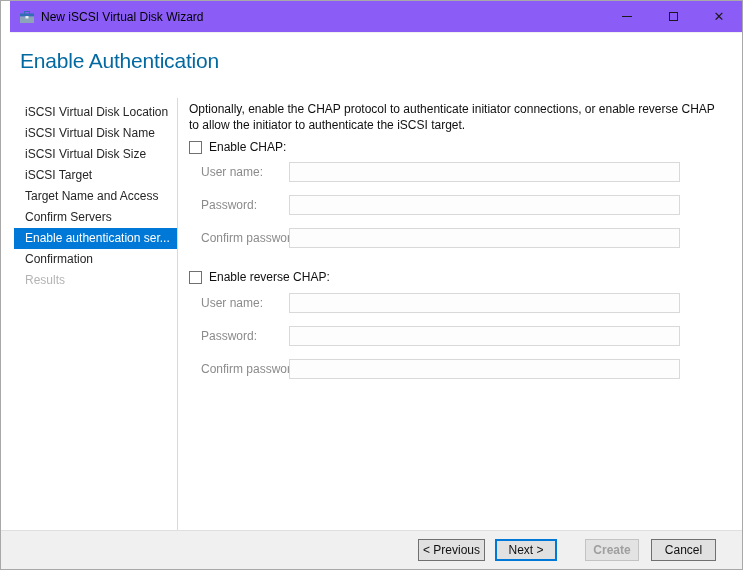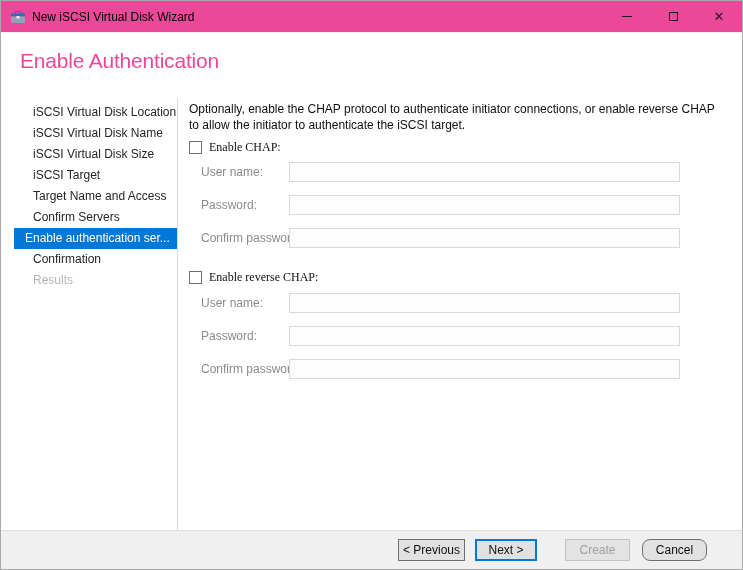--- a/index.html
+++ b/index.html
@@ -2,52 +2,52 @@
 <html><head>
 <meta charset="utf-8">
 <style>
   html,body{margin:0;padding:0;background:#e8e8e8;}
   .window{
     position:relative;width:743px;height:570px;background:#fff;
     border:1px solid #a8a8a8;box-sizing:border-box;
     font-family:"Liberation Sans",sans-serif;overflow:hidden;
   }
   
-  .titlebar{height:31px;display:flex;align-items:center;padding-left:9px;background:#ec4899;border-bottom:1px solid #f0f0f0;}
+  .titlebar{height:31px;display:flex;align-items:center;padding-left:9px;background:#8b5cf6;border-bottom:1px solid #f0f0f0;margin-left:9px;}
   .app-icon{width:16px;height:16px;flex:0 0 16px;}
   .win-title{font-size:12px;color:#000;margin-left:6px;flex:1;white-space:nowrap;}
   .controls{display:flex;height:31px;}
   .ctrl{width:46px;height:31px;display:flex;align-items:center;justify-content:center;color:#1a1a1a;cursor:default;}
   .glyph-min{display:block;width:10px;height:1px;background:#1a1a1a;}
   .glyph-max{display:block;width:9px;height:9px;border:1px solid #1a1a1a;box-sizing:border-box;}
   .glyph-close{font-size:13px;line-height:1;}
   
-  .page-title{position:absolute;left:19px;top:48px;font-size:21px;font-weight:400;color:#ec4899;letter-spacing:-0.2px;}
+  .page-title{position:absolute;left:19px;top:48px;font-size:21px;font-weight:400;color:#0369a1;letter-spacing:-0.2px;}
   
   .sidebar{position:absolute;left:0;top:101px;width:176px;font-size:12px;color:#262626;}
-  .side-item{height:21px;line-height:21px;padding-left:32px;white-space:nowrap;overflow:hidden;}
+  .side-item{height:21px;line-height:21px;padding-left:24px;white-space:nowrap;overflow:hidden;}
   .side-item.selected{background:#0078d7;color:#fff;margin-left:13px;padding-left:11px;}
   .side-item.disabled{color:#b4b4b4;}
   .divider{position:absolute;left:176px;top:97px;width:1px;height:434px;background:#d9d9d9;}
   
   .content{position:absolute;left:188px;top:100px;right:18px;height:430px;font-size:12px;color:#101010;}
   .desc{position:absolute;top:0;left:0;right:2px;line-height:16px;}
   .cb-row{position:absolute;left:0;display:flex;align-items:center;}
   .checkbox{width:13px;height:13px;border:1px solid #707070;background:#fff;box-sizing:border-box;flex:0 0 13px;}
-  .cb-label{margin-left:7px;color:#101010;font-family:Liberation Serif, serif;}
+  .cb-label{margin-left:7px;color:#101010;}
   .f-row{position:absolute;left:0;right:0;height:28px;}
   .f-label{position:absolute;left:12px;top:3px;color:#8b8b8b;}
   .f-input{position:absolute;left:100px;top:0;width:391px;height:20px;border:1px solid #d9d9d9;background:#fdfdfd;box-sizing:border-box;font-family:"Liberation Sans",sans-serif;font-size:12px;padding:0 4px;color:#333;}
   
-  .footer{position:absolute;left:0;right:0;bottom:0;height:39px;background:#f0f0f0;border-top:1px solid #dfdfdf;display:flex;align-items:center;justify-content:flex-end;padding-right:35px;box-sizing:border-box;}
+  .footer{position:absolute;left:0;right:0;bottom:0;height:39px;background:#f0f0f0;border-top:1px solid #dfdfdf;display:flex;align-items:center;justify-content:flex-end;padding-right:26px;box-sizing:border-box;}
   .btn{height:22px;display:flex;align-items:center;justify-content:center;font-size:12px;color:#101010;background:#e1e1e1;border:1px solid #707070;box-sizing:border-box;cursor:default;}
   .btn-previous{width:67px;margin-right:10px;}
   .btn-next{width:62px;margin-right:28px;border-color:#0078d7;box-shadow:inset 0 0 0 1px #0078d7;text-align:center;}
-  .btn-create{width:65px;margin-right:12px;background:#e3e3e3;border-color:#c3c3c3;color:#9f9f9f;}
-  .btn-cancel{width:65px;border-radius:8px;}
+  .btn-create{width:54px;margin-right:12px;background:#e3e3e3;border-color:#c3c3c3;color:#9f9f9f;font-weight:bold;}
+  .btn-cancel{width:65px;}
 </style>
 </head>
 <body>
 
 <div class="window">
 
   <div class="titlebar">
     <span class="app-icon">
       <svg width="16" height="16" viewBox="0 0 16 16">
         <rect x="5.5" y="2.5" width="5" height="3.5" fill="none" stroke="#2f6fb2" stroke-width="1"></rect>

